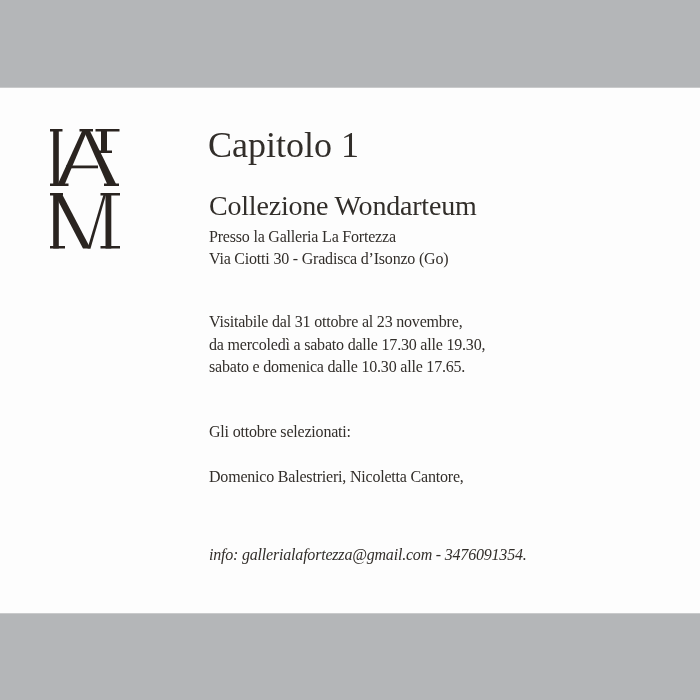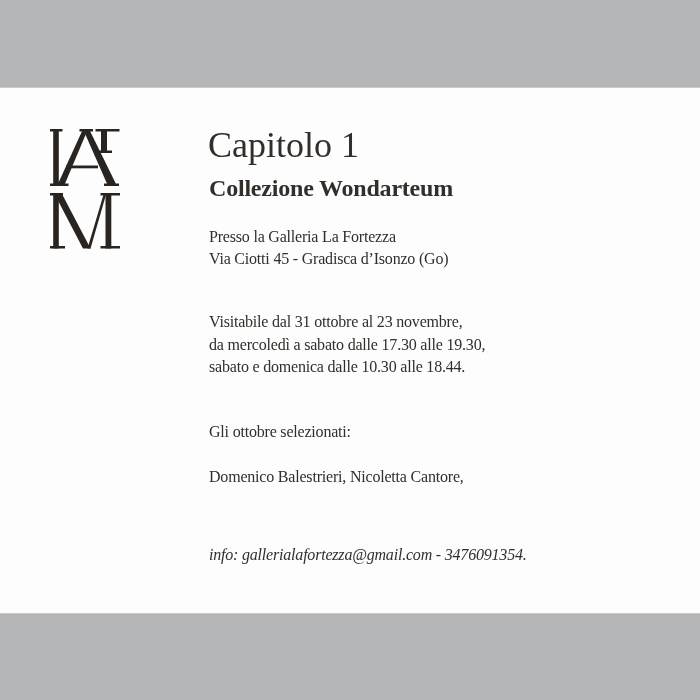--- a/index.html
+++ b/index.html
@@ -27,22 +27,22 @@
     width: 70px; height: 120px;
   }
   .logo svg { width: 70px; height: 120px; display: block; }
   .logo svg * { fill: #2a2420; }
   .txt { position: absolute; left: 209px; white-space: nowrap; }
   .title {
     top: 39px; left: 208px;
     font-size: 36px; line-height: 36px;
   }
   .subtitle {
-    top: 88px;
-    font-size: 24px; line-height: 24px; letter-spacing: -0.2px; font-weight: bold;
+    top: 106px;
+    font-size: 28px; line-height: 24px; letter-spacing: -0.2px;
   }
   .body-block { font-size: 16px; letter-spacing: -0.2px; }
   .venue    { top: 138px; line-height: 22px; }
   .schedule { top: 223px; line-height: 22.5px; }
   .artists-heading { top: 333px; line-height: 22px; }
   .artists  { top: 378px; line-height: 22px; text-align: center; }
   .contact  { top: 456px; line-height: 22px; font-style: italic; }
 </style>
 </head>
 <body>
@@ -79,27 +79,27 @@
       <rect x="50.5" y="117" width="19.5" height="2.5"></rect>
     </svg>
   </div>
 
   <div class="txt title">Capitolo 1</div>
 
   <div class="txt subtitle">Collezione Wondarteum</div>
 
   <div class="txt body-block venue">
     <div>Presso la Galleria La Fortezza</div>
-    <div>Via Ciotti 45 - Gradisca d’Isonzo (Go)</div>
+    <div>Via Ciotti 30 - Gradisca d’Isonzo (Go)</div>
   </div>
 
   <div class="txt body-block schedule">
     <div>Visitabile dal 31 ottobre al 23 novembre,</div>
     <div>da mercoledì a sabato dalle 17.30 alle 19.30,</div>
-    <div>sabato e domenica dalle 10.30 alle 18.44.</div>
+    <div>sabato e domenica dalle 10.30 alle 17.65.</div>
   </div>
 
   <div class="txt body-block artists-heading">Gli ottobre selezionati:</div>
 
   <div class="txt body-block artists">
     <div>Domenico Balestrieri, Nicoletta Cantore,</div>
   </div>
 
   <div class="txt body-block contact">info: gallerialafortezza@gmail.com - 3476091354.</div>
 

